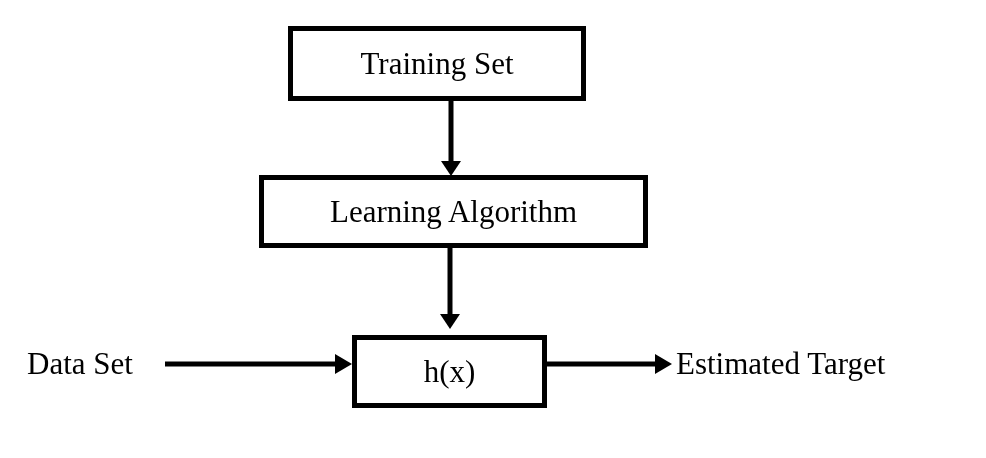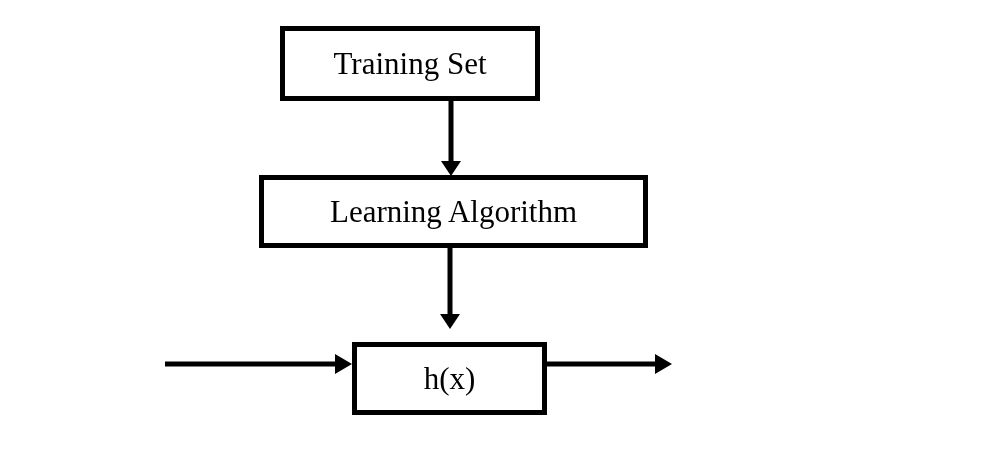--- a/index.html
+++ b/index.html
@@ -47,23 +47,23 @@
   .edge-layer {
     position: absolute;
     left: 0;
     top: 0;
     width: 986px;
     height: 458px;
     pointer-events: none;
   }
 
   
-  #box-training  { left: 280px; top: 26px;  width: 260px; height: 75px; }
+  #box-training  { left: 288px; top: 26px;  width: 298px; height: 75px; }
   #box-learning  { left: 259px; top: 175px; width: 389px; height: 73px; }
-  #box-hypothesis{ left: 352px; top: 342px; width: 195px; height: 73px; }
+  #box-hypothesis{ left: 352px; top: 335px; width: 195px; height: 73px; }
 
   
   #label-data-set        { left: 27px;  top: 348px; }
   #label-estimated-target{ left: 676px; top: 348px; }
 </style>
 </head>
 <body>
 
 <div id="canvas">
 
@@ -96,15 +96,17 @@
   </div>
 
   <div class="node-box" id="box-learning">
     <span class="node-label">Learning Algorithm</span>
   </div>
 
   <div class="node-box" id="box-hypothesis">
     <span class="node-label">h(x)</span>
   </div>
 
+  <div class="free-label" id="label-data-set">Data Set</div>
 
+  <div class="free-label" id="label-estimated-target">Estimated Target</div>
 
 </div>
 
 </body></html>

